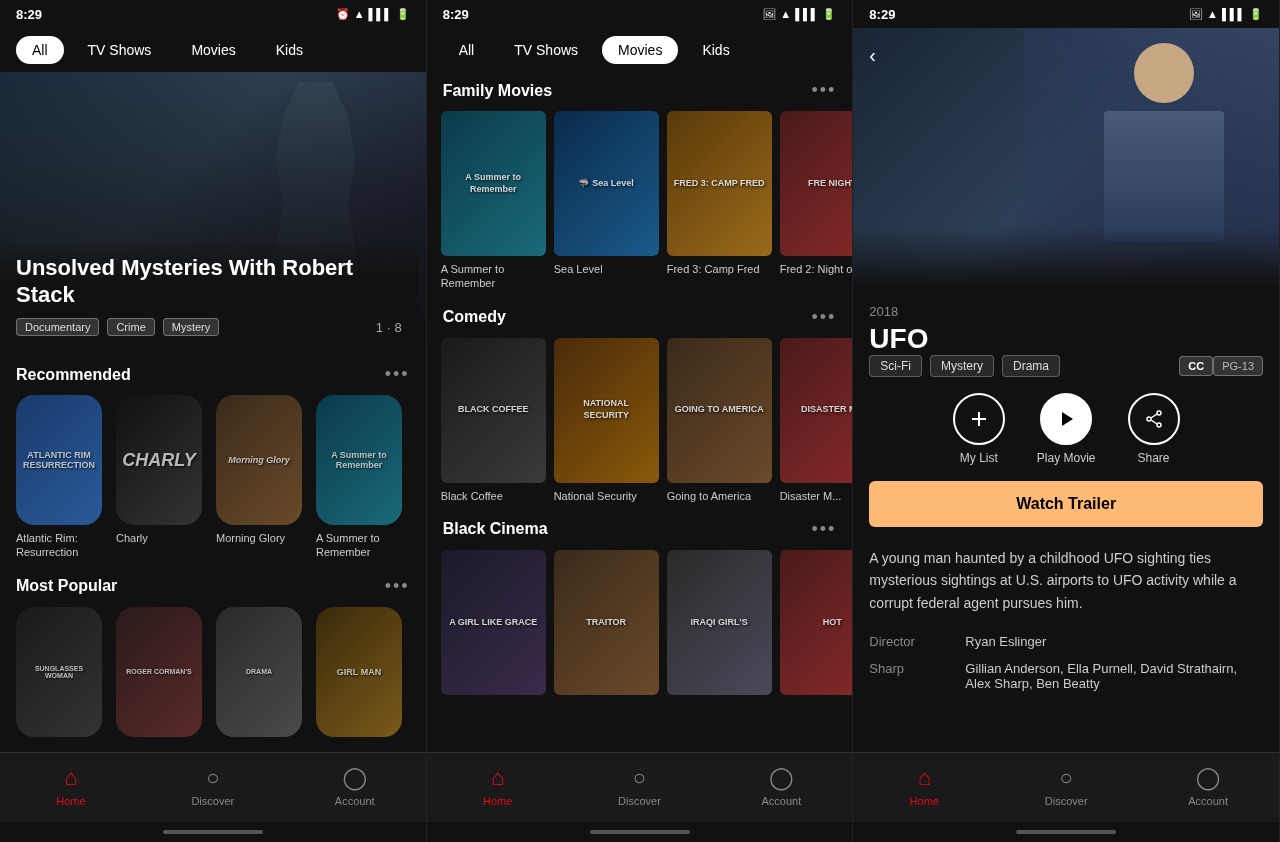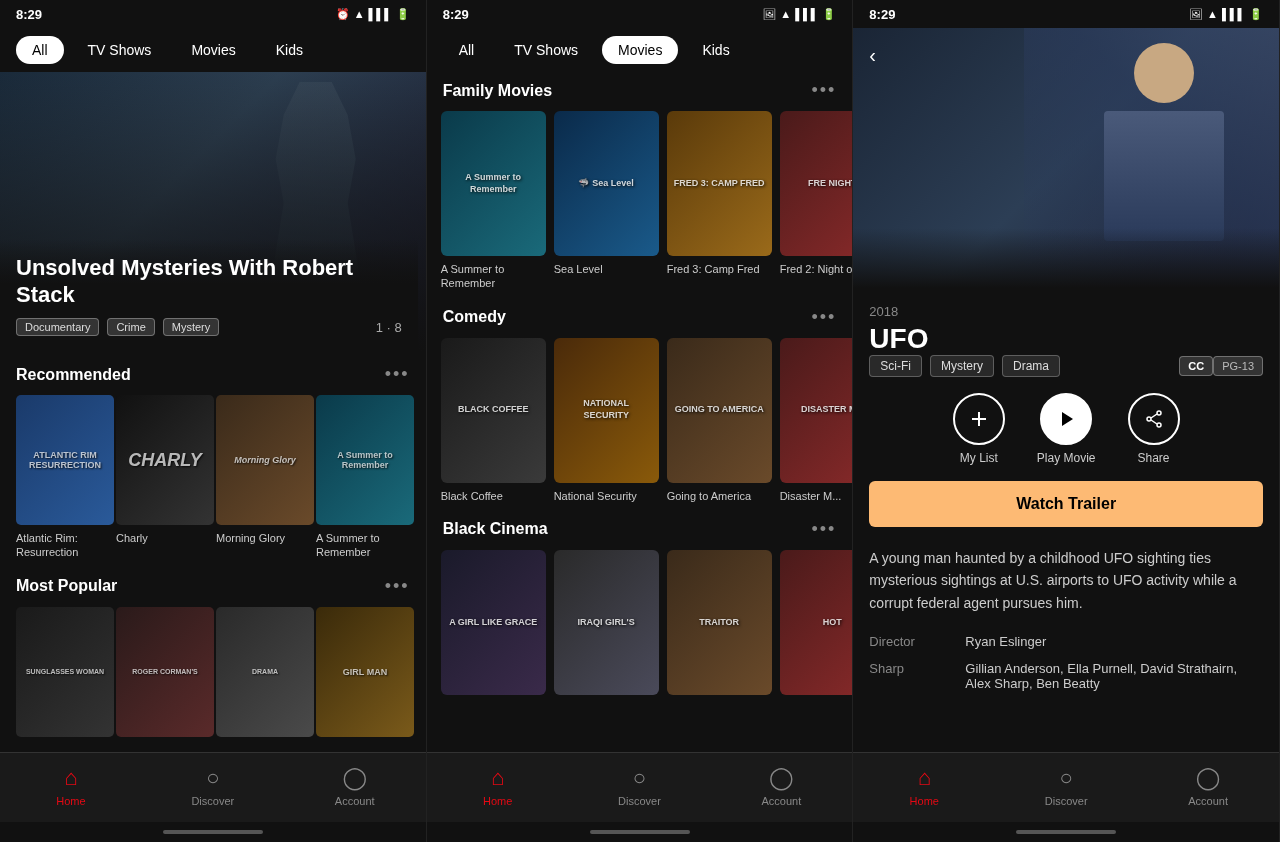--- a/index.html
+++ b/index.html
@@ -172,23 +172,23 @@
       display: flex;
       gap: 10px;
       padding: 0 16px;
       overflow-x: hidden;
     }
     .movie-card {
       flex-shrink: 0;
       width: 90px;
     }
     .movie-thumb {
-      width: 98px;
+      width: 86px;
       height: 130px;
-      border-radius: 5px;
+      border-radius: 18px;
       margin-bottom: 6px;
       overflow: hidden;
       position: relative;
     }
     .movie-thumb-inner {
       width: 100%;
       height: 100%;
       display: flex;
       align-items: center;
       justify-content: center;
@@ -637,24 +637,24 @@
     <div class="section">
       <div class="section-header">
         <span class="section-title">Black Cinema</span>
         <span class="section-more dots">•••</span>
       </div>
       <div class="movie-grid-row">
         <div class="grid-card">
           <div class="grid-thumb" style="background: linear-gradient(135deg,#1a1a2a,#3a2a4a);">A GIRL LIKE GRACE</div>
         </div>
         <div class="grid-card">
+          <div class="grid-thumb card-warm">TRAITOR</div>
+        </div>
+        <div class="grid-card">
           <div class="grid-thumb" style="background: linear-gradient(135deg,#2a2a2a,#4a4a5a);">IRAQI GIRL'S</div>
-        </div>
-        <div class="grid-card">
-          <div class="grid-thumb card-warm">TRAITOR</div>
         </div>
         <div class="grid-card">
           <div class="grid-thumb card-red">HOT</div>
         </div>
       </div>
     </div>
   </div>
 
   <div class="bottom-nav">
     <div class="nav-item">

